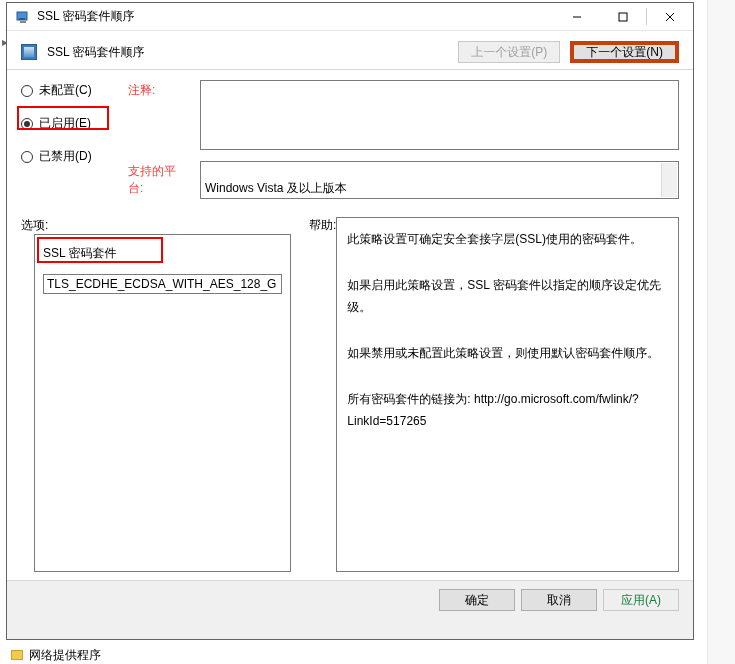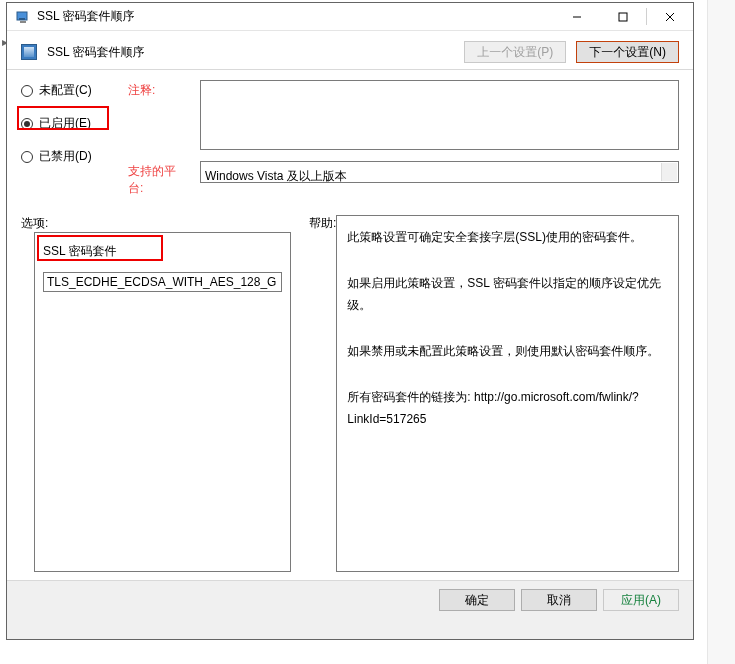--- a/index.html
+++ b/index.html
@@ -14,39 +14,39 @@
   .titlebar .title-text { flex: 1; }
   .titlebar .win-btns { display: flex; height:100%;}
   .titlebar .win-btn { width: 46px; height: 100%; display: flex; align-items: center; justify-content: center; color:#222; }
   .titlebar .win-btn svg { width: 10px; height: 10px; }
   .titlebar .sep { width:1px; height:60%; background:#d0d0d0; align-self:center;}
 
   .header-row { display:flex; align-items:center; padding: 10px 14px 6px 14px; gap:10px; }
   .header-row .header-icon { width:16px; height:16px; background:#3a7bbf; border:1px solid #2a5a8a; position:relative;}
   .header-row .header-icon::after{content:""; position:absolute; left:2px; top:2px; right:2px; bottom:2px; background:linear-gradient(#cfe3f7,#5a93cc);}
   .header-row .header-title { flex:1; }
-  .header-row .nav-btn { height:22px; padding:0 12px; border:1px solid #c2410c; background:#e1e1e1; display:flex; align-items:center; justify-content:center; color:#000;}
+  .header-row .nav-btn { height:22px; padding:0 12px; border:4px solid #c2410c; background:#e1e1e1; display:flex; align-items:center; justify-content:center; color:#000;}
   .header-row .nav-btn.disabled { color:#a0a0a0; border:1px solid #c9c9c9; background:#efefef;}
 
   .hr { height:1px; background:#d9d9d9; margin:0;}
 
   .config-row { display:flex; padding: 10px 14px 4px 14px; gap: 12px; }
   .radio-col { width:95px; padding-top:2px; position:relative;}
   .radio-item { display:flex; align-items:center; gap:6px; margin-bottom:16px; }
   .radio { width:12px; height:12px; border:1px solid #333; border-radius:50%; display:flex; align-items:center; justify-content:center; }
   .radio.selected::after{ content:""; width:6px; height:6px; border-radius:50%; background:#333; }
   .highlight-box { position:absolute; border:2px solid #e00; }
   .hl-enabled { left:-4px; top:26px; width:92px; height:24px; }
 
   .middle-col { display:flex; flex-direction:column; gap:8px; flex:1; }
   .mc-row { display:flex; align-items:flex-start; gap:10px; }
   .mc-label { width:62px; color:#ef4444; padding-top:2px;}
   .mc-field { flex:1; }
   .comment-box { width:100%; height:70px; border:1px solid #7a7a7a; background:#fff; resize:none; padding:3px; }
-  .platform-box { width:100%; height:22px; border:1px solid #7a7a7a; background:#fff; padding:6px 4px; position:relative;}
+  .platform-box { width:100%; height:22px; border:1px solid #7a7a7a; background:#fff; padding:18px 4px; position:relative;}
   .scroll-thumb-r { position:absolute; right:1px; top:1px; bottom:1px; width:16px; background:#f0f0f0; border-left:1px solid #dcdcdc;}
 
   .lower-row { display:flex; gap:18px; padding: 14px 14px 8px 14px; flex:1; min-height:0;}
   .options-col { width:270px; display:flex; flex-direction:column; }
   .help-col { flex:1; display:flex; flex-direction:row; }
   .section-label { margin-bottom:0; }
   .options-panel { border:1px solid #7a7a7a; flex:1; padding:10px 8px; position:relative; overflow:hidden;margin-left:13px;}
   .ssl-label-wrap { position:relative; display:inline-block; margin-bottom:12px;}
   .hl-ssl { left:-6px; top:-8px; width:126px; height:26px; }
   .cipher-input { width:100%; height:20px; border:1px solid #7a7a7a; padding:1px 3px; background:#fff; font-family: inherit;}
@@ -168,13 +168,17 @@
       </div>
     </div>
 
     <div class="footer">
       <div class="btn">确定</div>
       <div class="btn">取消</div>
       <div class="btn disabled">应用(A)</div>
     </div>
   </div>
 
+  <div class="bottom-folder">
+    <span class="folder-icon"></span>
+    <span>网络提供程序</span>
+  </div>
 </div>
 
 </body></html>

